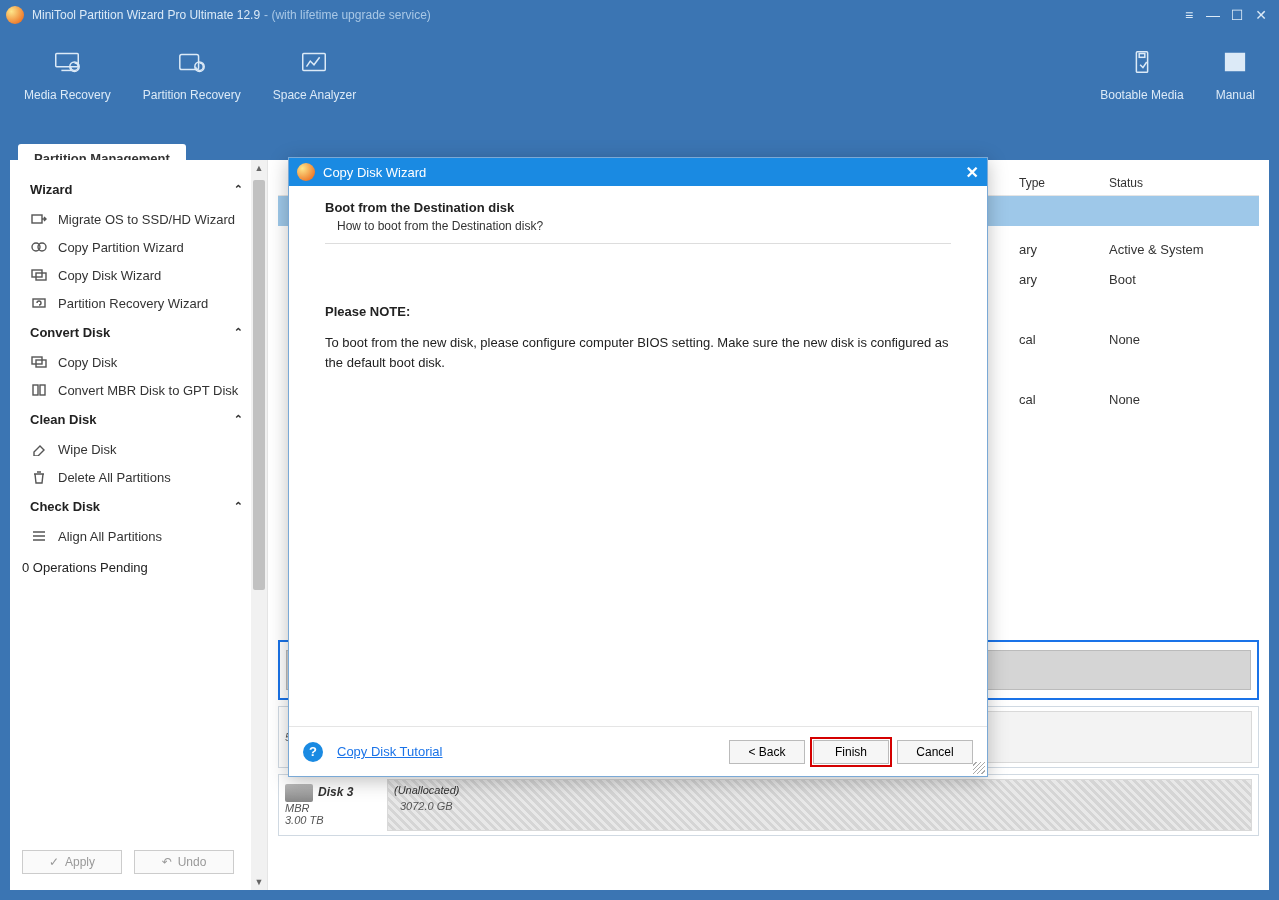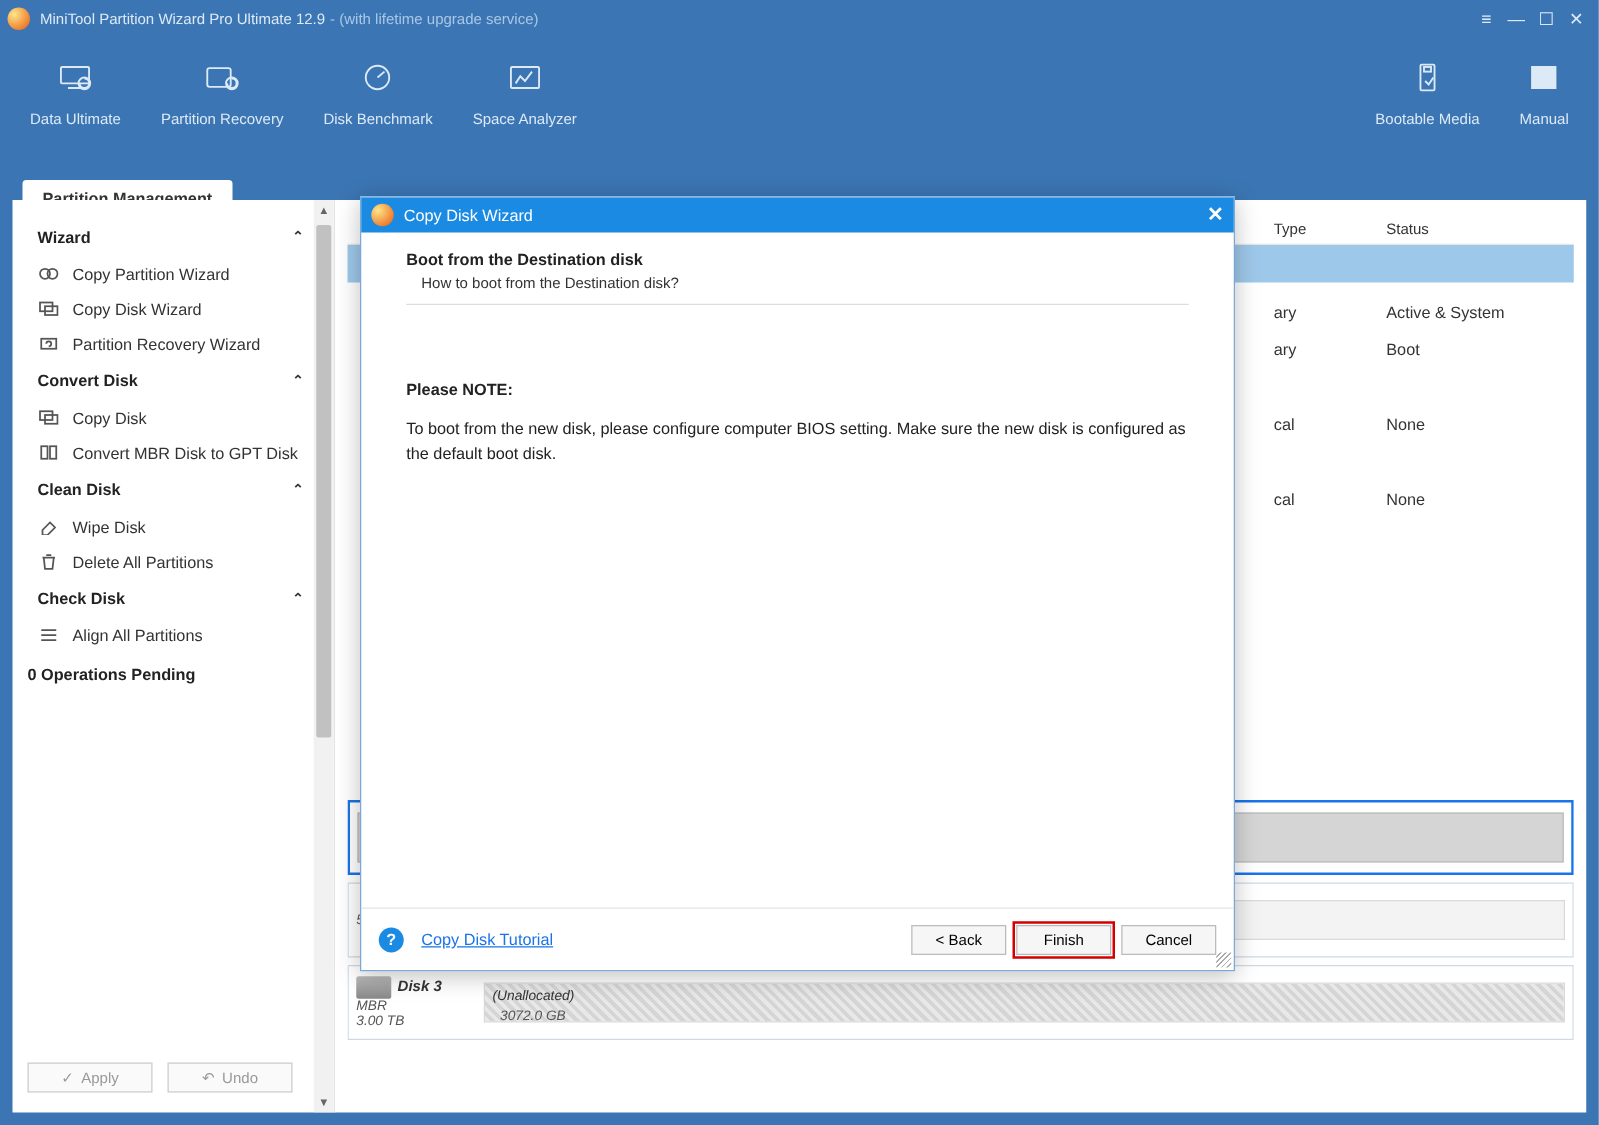--- a/index.html
+++ b/index.html
@@ -31,42 +31,42 @@
 .side-scroll .up, .side-scroll .down { position: absolute; left: 0; right: 0; height: 16px; display: flex; align-items: center; justify-content: center; color: #666; font-size: 9px; }
 .side-scroll .up { top: 0; }
 .side-scroll .down { bottom: 0; }
 
 .side-content { padding: 14px 0 0 0; }
 .section-hdr { display: flex; align-items: center; justify-content: space-between; padding: 8px 24px 8px 20px; font-weight: 600; font-size: 13px; color: #222; cursor: pointer; }
 .section-hdr .chev { font-size: 11px; color: #333; }
 .side-item { display: flex; align-items: center; gap: 10px; padding: 6px 10px 6px 20px; font-size: 13px; color: #333; cursor: pointer; }
 .side-item .ico { width: 18px; height: 16px; display: flex; align-items: center; justify-content: center; color: #555; }
 .side-item .ico svg { width: 16px; height: 14px; stroke: #555; fill: none; stroke-width: 1.4; }
-.pending { font-weight: 700; font-size: 13px; padding: 10px 0 0 12px; color: #222; }
+.pending { font-weight: 400; font-size: 13px; padding: 10px 0 0 12px; color: #222; }
 
 .bottom-actions { position: absolute; left: 12px; bottom: 16px; display: flex; gap: 12px; }
 .bottom-actions button { width: 100px; height: 24px; border: 1px solid #ccc; background: #fafafa; color: #999; font-size: 12px; display: flex; align-items: center; justify-content: center; gap: 6px; cursor: pointer; }
 
 
 .content { flex: 1; position: relative; padding: 10px 10px 10px 10px; overflow: hidden; }
 .table-hdr { height: 26px; display: flex; align-items: center; font-size: 12px; color: #333; border-bottom: 1px solid #e5e5e5; }
 .col-type { width: 100px; padding-left: 10px; }
 .col-status { width: 150px; }
 .table-row { height: 30px; display: flex; align-items: center; font-size: 13px; color: #333; }
 .table-row.selected { background: #9ec8e9; }
 
 
 .disk-panels { position: absolute; left: 10px; right: 10px; top: 480px; bottom: 10px; overflow: auto; font-style: italic; }
 .disk-panel { border: 1px solid #d0d9e2; margin-bottom: 6px; padding: 4px 6px; display: flex; align-items: center; gap: 12px; min-height: 60px; }
 .disk-panel.selected { border: 2px solid #1a73e8; }
 .disk-info { width: 90px; font-size: 11px; color: #333; }
 .disk-info .dn { font-weight: 600; font-size: 12px; }
 .disk-info .dt { color: #555; }
 .disk-icon { width: 28px; height: 18px; background: linear-gradient(#bbb, #888); border-radius: 2px; display:inline-block; margin-right:2px; vertical-align:middle;}
-.disk-bar { flex: 1; height: 32px; background: #f3f3f3; border: 1px solid #d9d9d9; position: relative; }
+.disk-bar { flex: 1; height: 52px; background: #f3f3f3; border: 1px solid #d9d9d9; position: relative; }
 .disk-bar.alloc { background: repeating-linear-gradient(45deg, #e8e8e8, #e8e8e8 3px, #d5d5d5 3px, #d5d5d5 6px); }
 .disk-bar .label { position: absolute; left: 6px; top: 4px; font-size: 11px; color: #333; }
 .disk-bar .sub { position: absolute; left: 12px; top: 20px; font-size: 11px; color: #555; }
 
 
 .overlay { position: absolute; inset: 0; }
 .modal { position: absolute; left: 288px; top: 157px; width: 700px; height: 620px; background: #fff; border: 1px solid #7aa9d6; box-shadow: 0 4px 18px rgba(0,0,0,0.25); display: flex; flex-direction: column; }
 .modal-title { height: 28px; background: #1a8ae2; color: #fff; display: flex; align-items: center; padding: 0 8px; font-size: 13px; }
 .modal-title .mi { width: 18px; height: 18px; background: radial-gradient(circle at 30% 30%, #fde68a, #ea580c); border-radius: 50%; margin-right: 8px; }
 .modal-title .close { margin-left: auto; font-size: 16px; cursor: pointer; font-weight: bold; }
@@ -101,40 +101,31 @@
 <div class="toolbar">
   <div class="tool-item">
     <div class="tool-icon">
         <svg viewBox="0 0 32 26">
           <rect x="4" y="4" width="24" height="14" rx="1"></rect>
           <path d="M10 22 h12"></path>
           <circle cx="24" cy="18" r="5"></circle>
           <path d="M24 14 a4 4 0 1 1 -4 4"></path>
         </svg>
       </div>
-    <span>Data Ultimate</span>
+    <span>Media Recovery</span>
   </div>
   <div class="tool-item">
     <div class="tool-icon">
         <svg viewBox="0 0 32 26">
           <rect x="3" y="5" width="20" height="16" rx="2"></rect>
           <circle cx="24" cy="18" r="5"></circle>
           <path d="M24 14 a4 4 0 1 1 -4 4"></path>
         </svg>
       </div>
     <span>Partition Recovery</span>
-  </div>
-  <div class="tool-item">
-    <div class="tool-icon">
-        <svg viewBox="0 0 32 26">
-          <circle cx="16" cy="13" r="10"></circle>
-          <path d="M16 13 L22 8"></path>
-        </svg>
-      </div>
-    <span>Disk Benchmark</span>
   </div>
   <div class="tool-item">
     <div class="tool-icon">
         <svg viewBox="0 0 32 26">
           <rect x="4" y="4" width="24" height="18" rx="1"></rect>
           <path d="M8 18 l4 -6 4 4 6 -8"></path>
         </svg>
       </div>
     <span>Space Analyzer</span>
   </div>
@@ -162,20 +153,29 @@
 <div class="tabbar">
   <div class="tab">Partition Management</div>
 </div>
 
 <div class="main">
   <div class="sidebar">
     <div class="side-content">
       <div class="section-hdr">
           <span>Wizard</span>
           <span class="chev">⌃</span>
+        </div>
+      <div class="side-item">
+          <span class="ico">
+            <svg viewBox="0 0 16 14">
+              <rect x="1" y="3" width="10" height="8"></rect>
+              <path d="M11 7 h4 M13 5 l2 2 -2 2"></path>
+            </svg>
+          </span>
+          <span>Migrate OS to SSD/HD Wizard</span>
         </div>
       <div class="side-item">
           <span class="ico">
             <svg viewBox="0 0 16 14">
               <circle cx="5" cy="7" r="4"></circle>
               <circle cx="11" cy="7" r="4"></circle>
             </svg>
           </span>
           <span>Copy Partition Wizard</span>
         </div>

